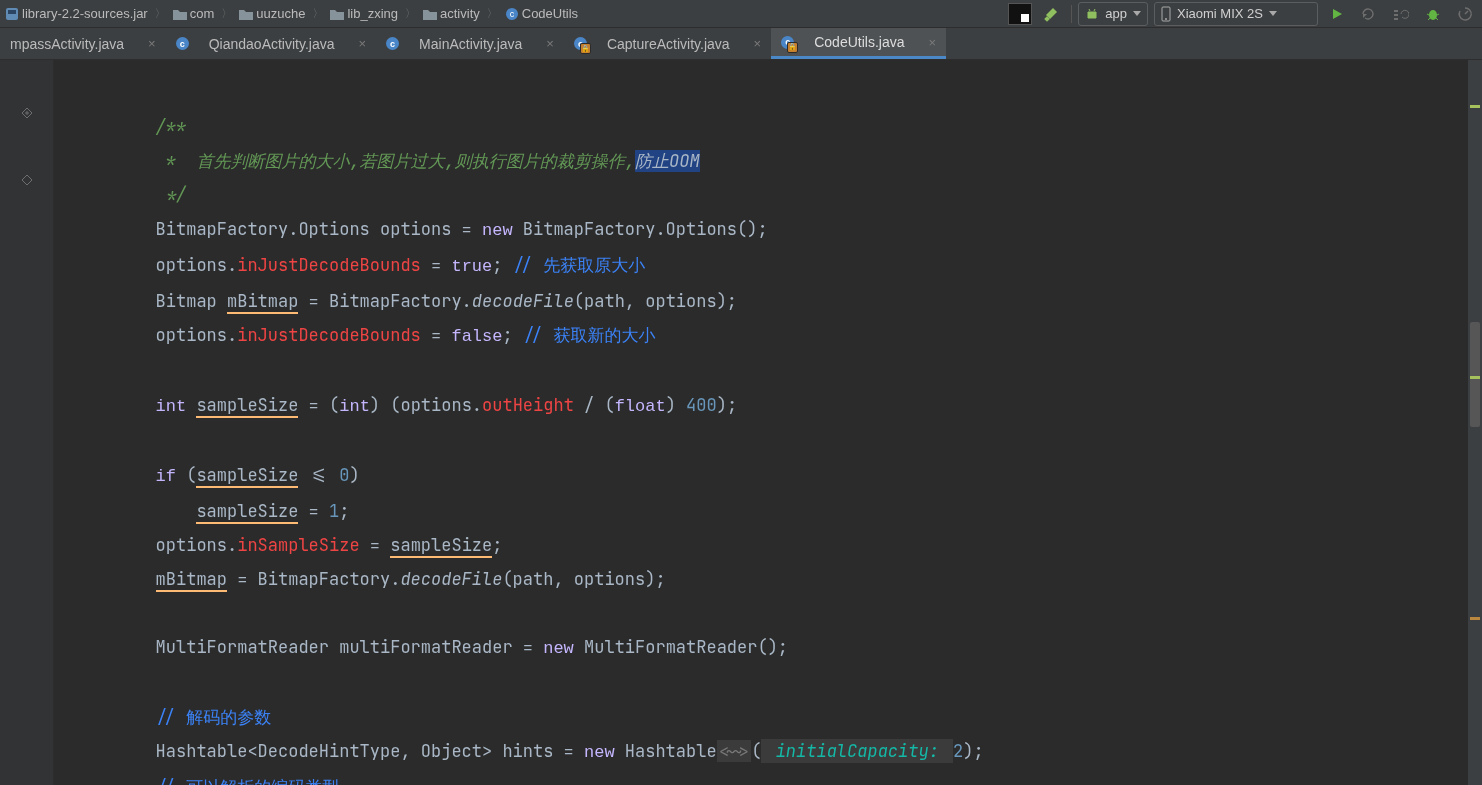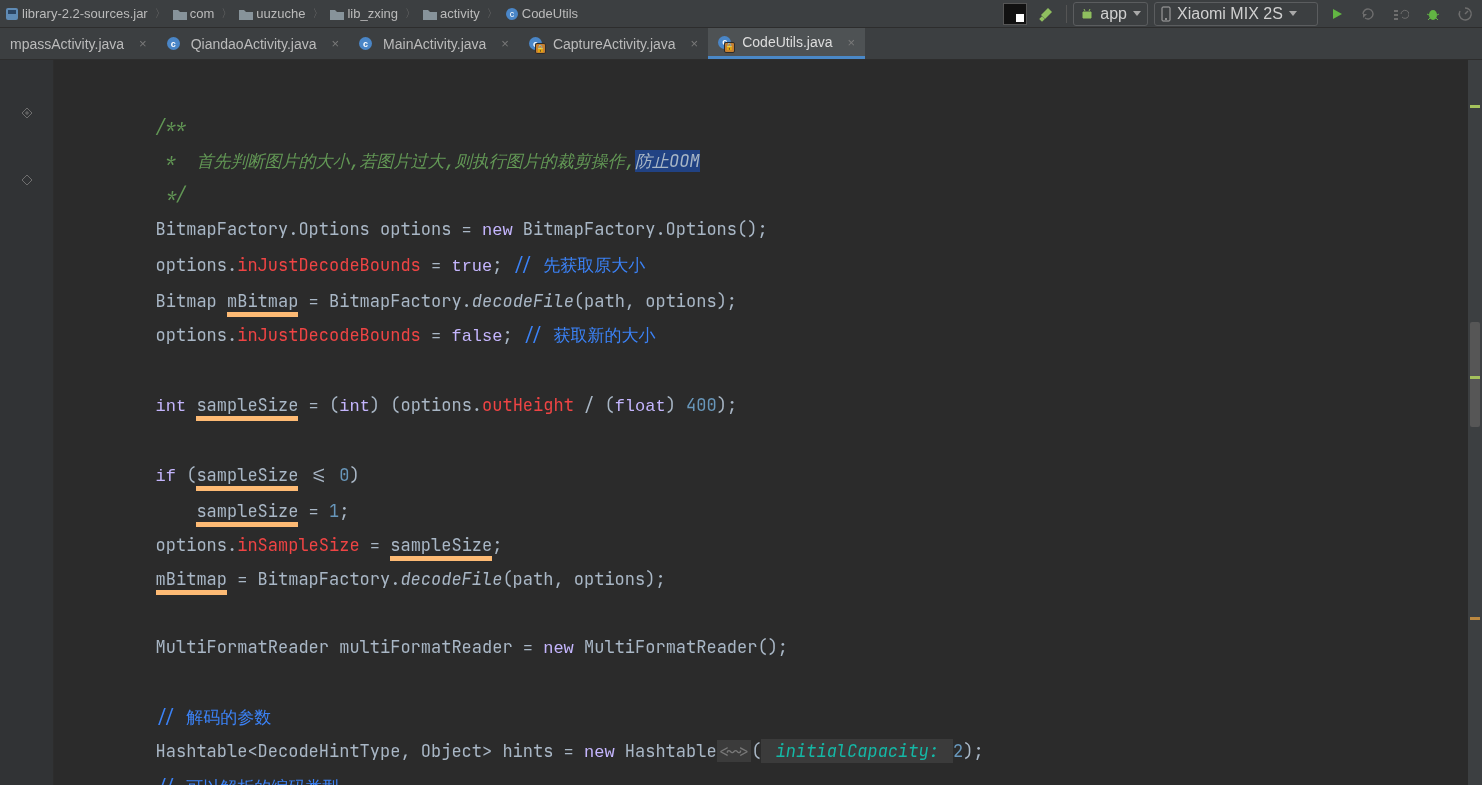--- a/index.html
+++ b/index.html
@@ -6,25 +6,25 @@
   
   .topbar{height:27px;background:#3c3f41;border-bottom:1px solid #2d2d2d;display:flex;align-items:center;font-size:13px;color:#bbbbbb;}
   .breadcrumbs{display:flex;align-items:center;flex:1;}
   .crumb{display:flex;align-items:center;padding:0 5px;cursor:pointer;}
   .crumb .ico{display:flex;align-items:center;margin-right:3px;}
   .chev{color:#6e6e6e;padding:0 2px;font-size:11px;}
   .toolbar{display:flex;align-items:center;padding-right:4px;gap:6px;height:100%;}
   .tool-btn{display:flex;align-items:center;justify-content:center;width:24px;height:22px;border:1px solid transparent;border-radius:2px;cursor:pointer;}
   .tool-square{width:22px;height:20px;background:#111;border:1px solid #555;}
   .tool-square .corner{width:8px;height:8px;background:#fff;margin-left:12px;margin-top:10px;}
-  .tool-combo{height:22px;border:1px solid #5b5d5f;border-radius:3px;display:flex;align-items:center;padding:0 6px;gap:6px;color:#d0d0d0;cursor:pointer;background:#3c3f41;font-size:16px;}
+  .tool-combo{height:22px;border:1px solid #5b5d5f;border-radius:3px;display:flex;align-items:center;padding:0 6px;gap:6px;color:#d0d0d0;cursor:pointer;background:#3c3f41;font-size:13px;}
   .tool-combo .arrow-down{width:0;height:0;border-left:4px solid transparent;border-right:4px solid transparent;border-top:5px solid #a9a9a9;}
   
   .tabs{height:31px;background:#3c3f41;display:flex;align-items:flex-end;border-bottom:1px solid #2d2d2d;font-size:14px;}
-  .tab{height:31px;display:flex;align-items:center;padding:0 10px;gap:11px;color:#bbbbbb;cursor:pointer;}
+  .tab{height:31px;display:flex;align-items:center;padding:0 10px;gap:20px;color:#bbbbbb;cursor:pointer;}
   .tab.active{background:#4e5254;color:#dddddd;border-bottom:3px solid #4a88c7;height:28px;}
   .tab .close-x{color:#7a7a7a;font-size:13px;margin-left:4px;}
   .tab .circle{width:13px;height:13px;border-radius:50%;display:flex;align-items:center;justify-content:center;color:#fff;font-size:9px;font-weight:bold;}
   .tab .circle.blue{background:#4a86c7;}
   .tab .circle.lock{background:#4a86c7;position:relative;}
   .tab .lock-glyph{position:absolute;right:-4px;bottom:-4px;width:9px;height:9px;border-radius:2px;background:#c57f30;border:1px solid #2b2b2b;color:#fff;font-size:7px;display:flex;align-items:center;justify-content:center;}
   
   .editor-wrap{display:flex;height:calc(785px - 58px);}
   .gutter{width:53px;background:#313335;border-right:1px solid #2d2d2d;position:relative;}
   .gutter .marker{position:absolute;left:50%;transform:translateX(-50%);color:#6e6e6e;}
@@ -35,21 +35,21 @@
   
   .c-cmt{color:#3b82f6;}
   .c-cmtdoc{color:#629755;font-style:italic;}
   .c-key{color:#c4b5fd;font-family:Liberation Mono, monospace;}
   .c-num{color:#6897bb;margin-top:40px;}
   .c-field{color:#ef4444;}
   .c-ital{font-style:italic;}
   .c-paramhint{background:#3b3b3b;color:#14b8a6;padding:1px 4px;font-style:italic;}
   .c-sel{background:#214283;color:#a9b7c6;}
   .c-infer{background:#3b3b3b;color:#787878;padding:0 2px;}
-  .u{border-bottom:5px solid #fdba74;text-align:right;}
+  .u{border-bottom:2px solid #fdba74;text-align:right;}
   
   svg{display:block;}
 </style>
 </head>
 <body>
 
 <div class="topbar">
   <div class="breadcrumbs">
     <div class="crumb">
       <span class="ico">

